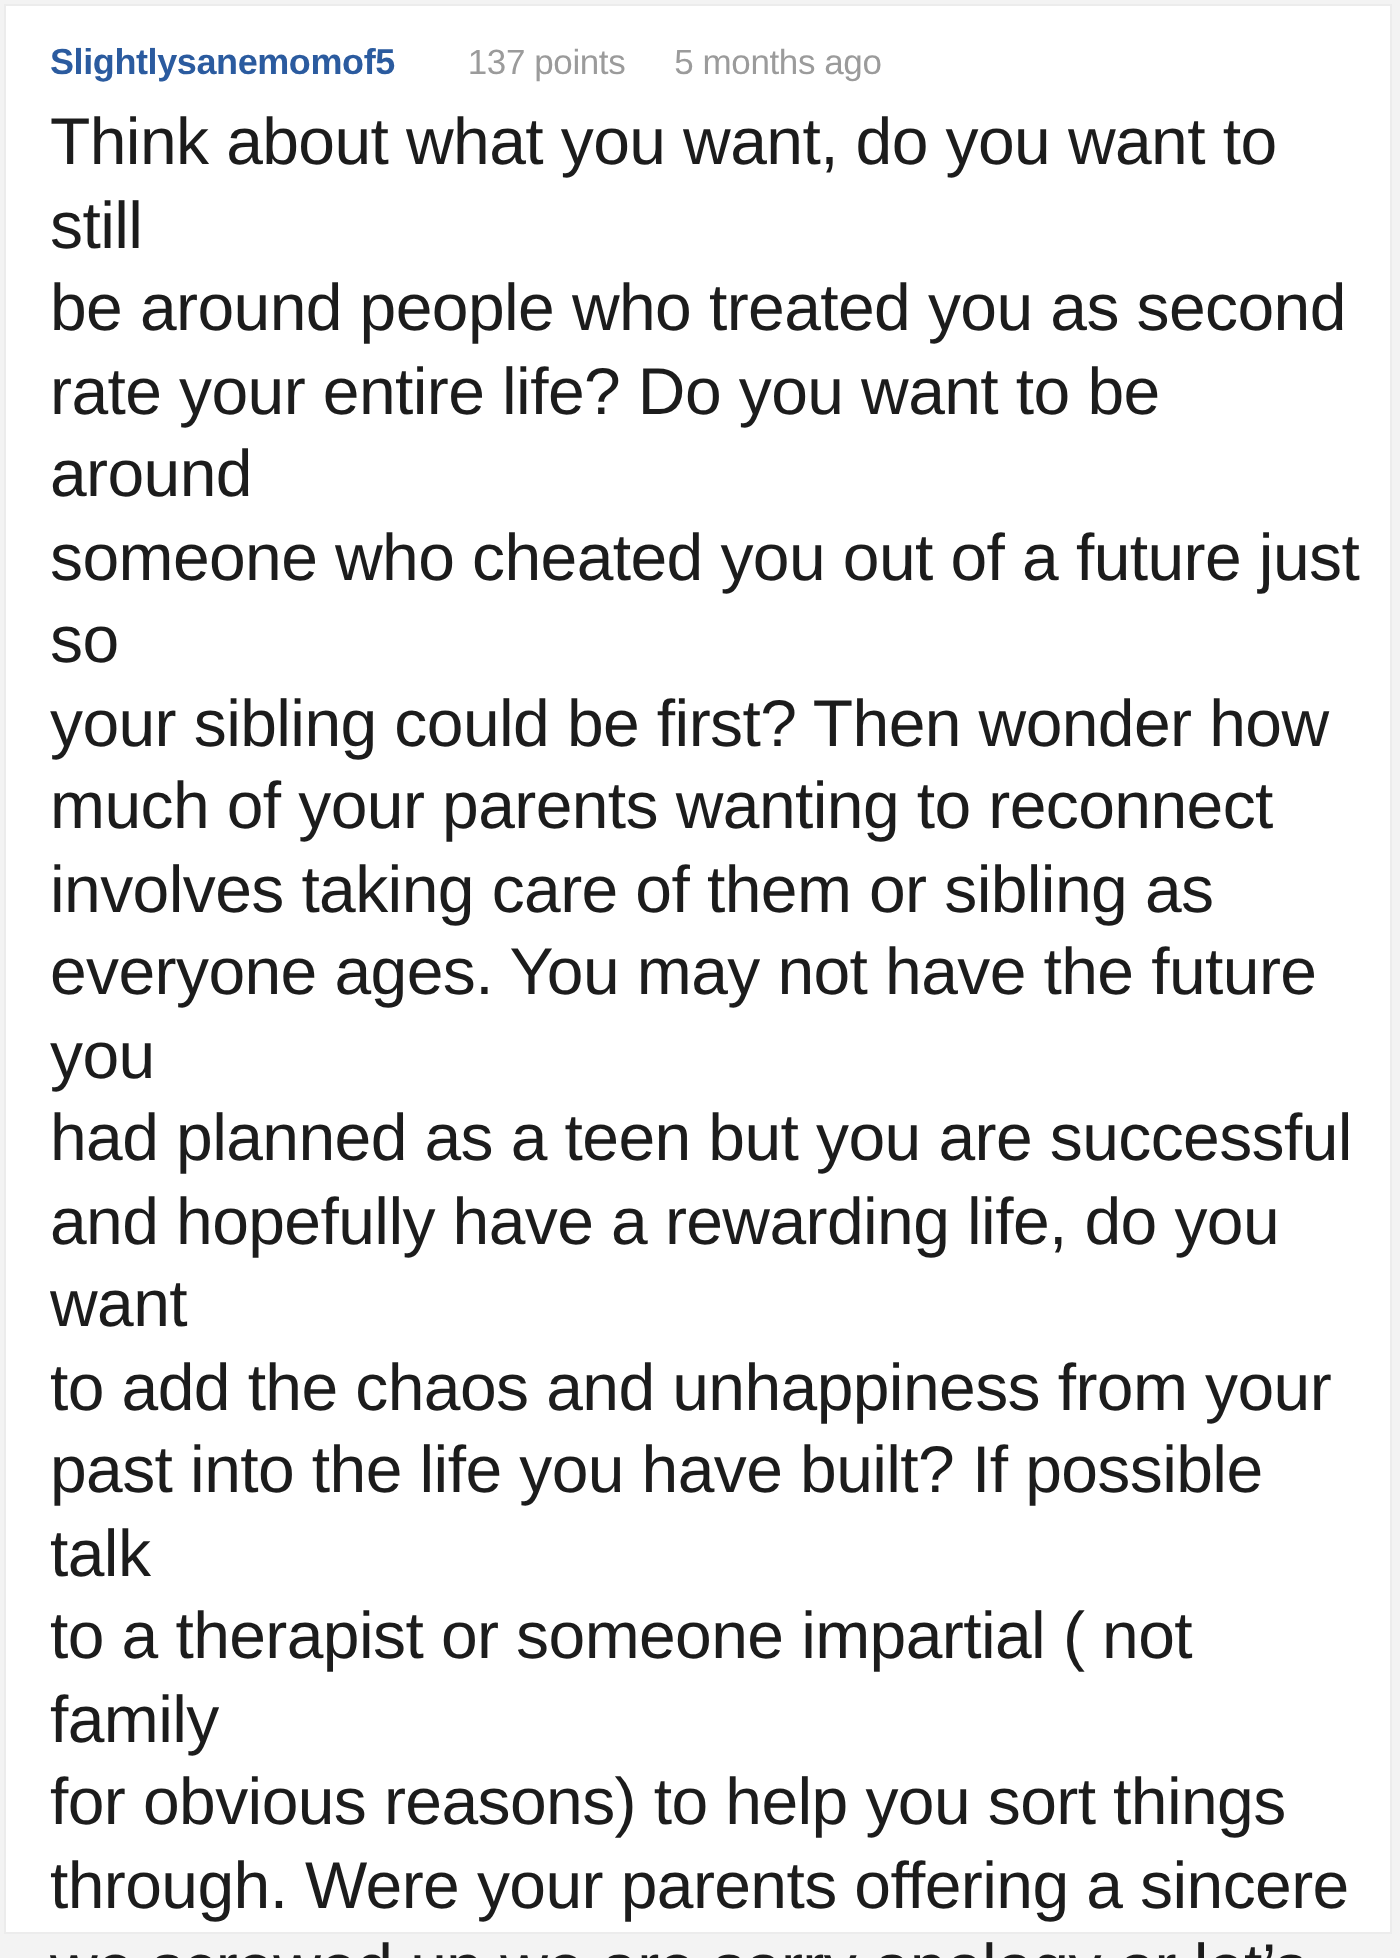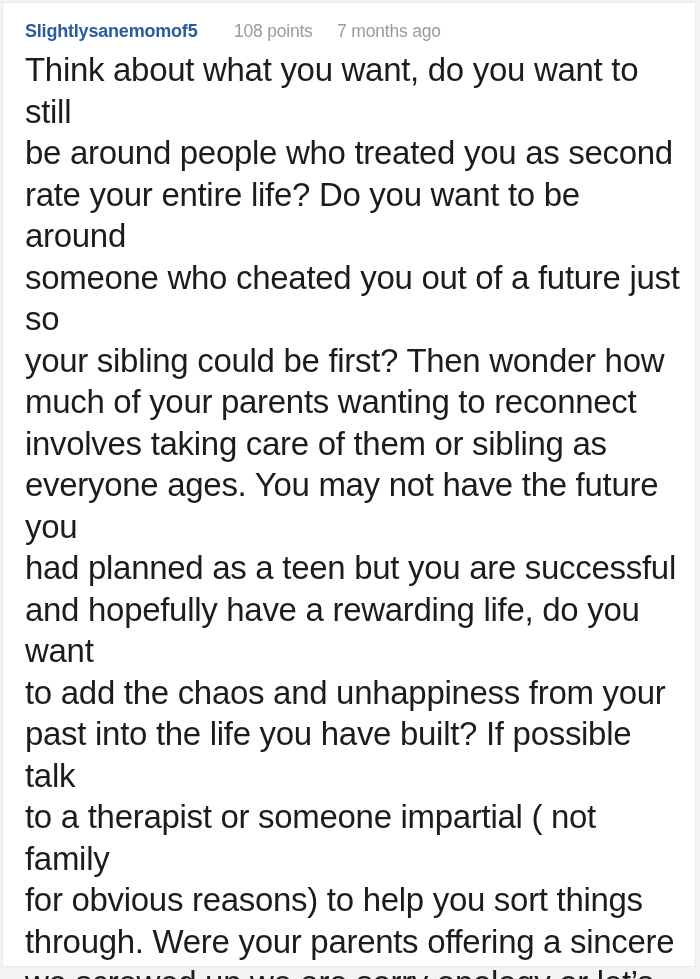--- a/index.html
+++ b/index.html
@@ -49,22 +49,22 @@
     letter-spacing: -0.3px;
     white-space: pre-wrap;
   }
 </style>
 </head>
 <body>
 
 <div class="comment-card">
   <div class="comment-header">
     <a class="author">Slightlysanemomof5</a>
-    <span class="meta points">108 points</span>
-    <span class="meta time">7 months ago</span>
+    <span class="meta points">137 points</span>
+    <span class="meta time">5 months ago</span>
   </div>
   <div class="comment-body">Think about what you want, do you want to still
 be around people who treated you as second
 rate your entire life? Do you want to be around
 someone who cheated you out of a future just so
 your sibling could be first? Then wonder how
 much of your parents wanting to reconnect
 involves taking care of them or sibling as
 everyone ages. You may not have the future you
 had planned as a teen but you are successful

